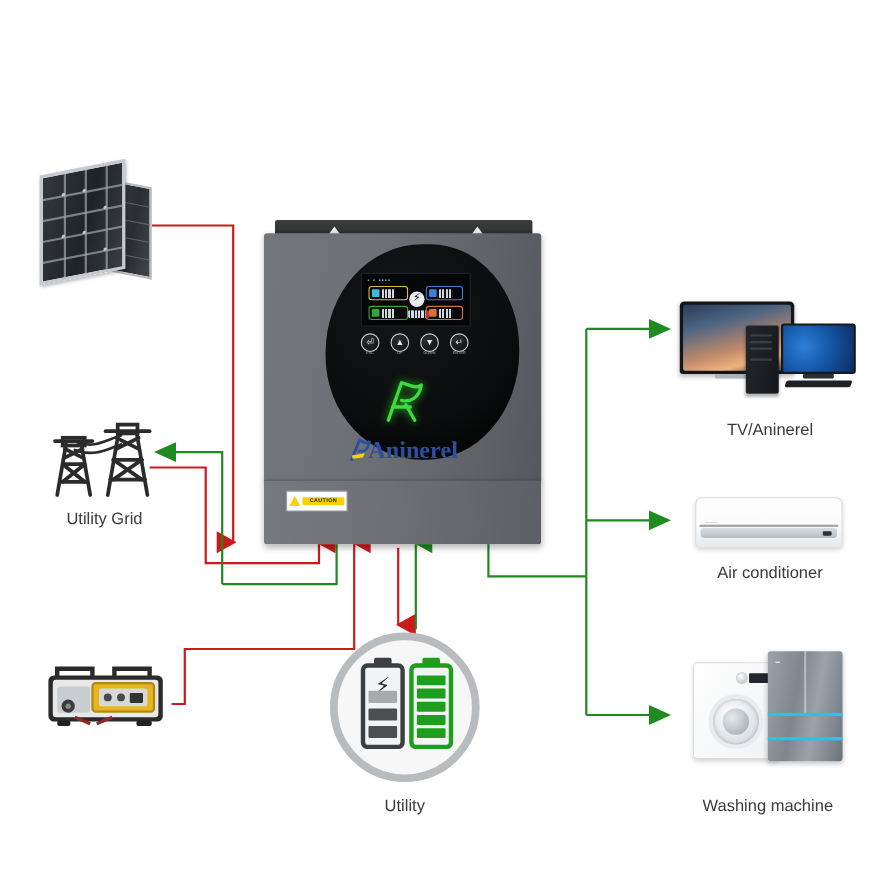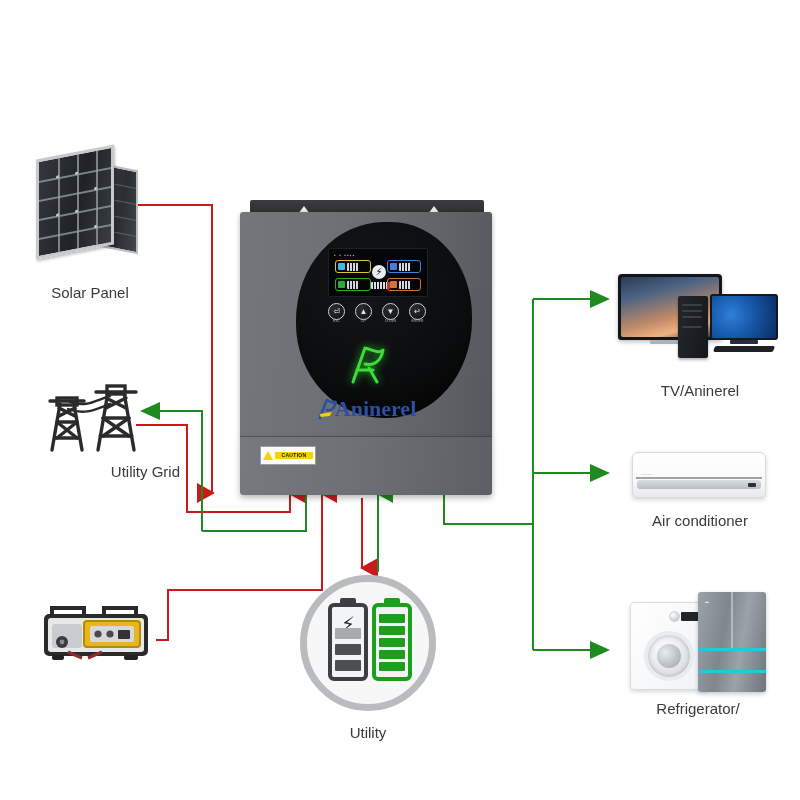--- a/index.html
+++ b/index.html
@@ -247,42 +247,41 @@
         <div class="v" style="left:38px"></div>
         <div class="v" style="left:57px"></div>
       <div class="d" style="left:17px;top:17px"></div>
         <div class="d" style="left:36px;top:17px"></div>
       <div class="d" style="left:17px;top:55px"></div>
         <div class="d" style="left:36px;top:55px"></div>
       <div class="d" style="left:55px;top:36px"></div>
         <div class="d" style="left:55px;top:74px"></div>
     </div>
   </div>
-  <div class="cap" style="left:10px;top:282px;width:160px;">Solar Panel</div>
 
   <div class="node grid">
     <svg width="104" height="78" viewBox="0 0 104 78">
       <g stroke="#2b2b2b" stroke-width="3.4" fill="none" stroke-linecap="round">
 
         <path d="M20,26 L12,72 M34,26 L42,72 M17,44 L37,44 M14,60 L40,60"></path>
         <path d="M17,44 L37,60 M37,44 L17,60 M19,30 L35,38 M35,30 L19,38"></path>
         <rect x="17" y="20" width="20" height="7"></rect>
         <path d="M10,23 L44,23"></path>
 
         <path d="M68,14 L58,72 M84,14 L94,72 M63,40 L89,40 M60,58 L92,58"></path>
         <path d="M63,40 L89,58 M89,40 L63,58 M66,20 L86,30 M86,20 L66,30"></path>
         <rect x="67" y="8" width="18" height="8"></rect>
         <path d="M56,14 L96,14"></path>
 
         <path d="M30,24 C46,30 56,22 70,18" stroke-width="2.4"></path>
         <path d="M28,31 C46,38 58,30 70,26" stroke-width="2.4"></path>
       </g>
     </svg>
   </div>
-  <div class="cap" style="left:10px;top:461px;width:170px;text-align:right;">Utility Grid</div>
+  <div class="cap" style="left:10px;top:461px;width:170px;">Utility Grid</div>
 
   <div class="node gen">
     <svg width="116" height="68" viewBox="0 0 116 68">
 
       <rect x="6" y="14" width="104" height="42" rx="5" fill="#2a2a2a"></rect>
       <rect x="10" y="18" width="96" height="34" rx="3" fill="#e8e8e8"></rect>
 
       <rect x="46" y="21" width="56" height="26" rx="3" fill="#e8b61c" stroke="#b08a10" stroke-width="2"></rect>
       <rect x="52" y="26" width="44" height="16" rx="2" fill="#d8d8d8"></rect>
       <circle cx="60" cy="34" r="3.6" fill="#4a4a4a"></circle>
@@ -434,15 +433,15 @@
           <i></i>
         </div>
     </div>
     <div class="fridge">
       <div class="logo">▬</div>
       <div class="mid"></div>
       <div class="seam" style="top:56px"></div>
       <div class="seam" style="top:78px"></div>
     </div>
   </div>
-  <div class="cap" style="left:598px;top:698px;width:200px;">Refrigerator/</div>
+  <div class="cap" style="left:598px;top:722px;width:200px;">Washing machine</div>
 
 </div>
 
 </body></html>

